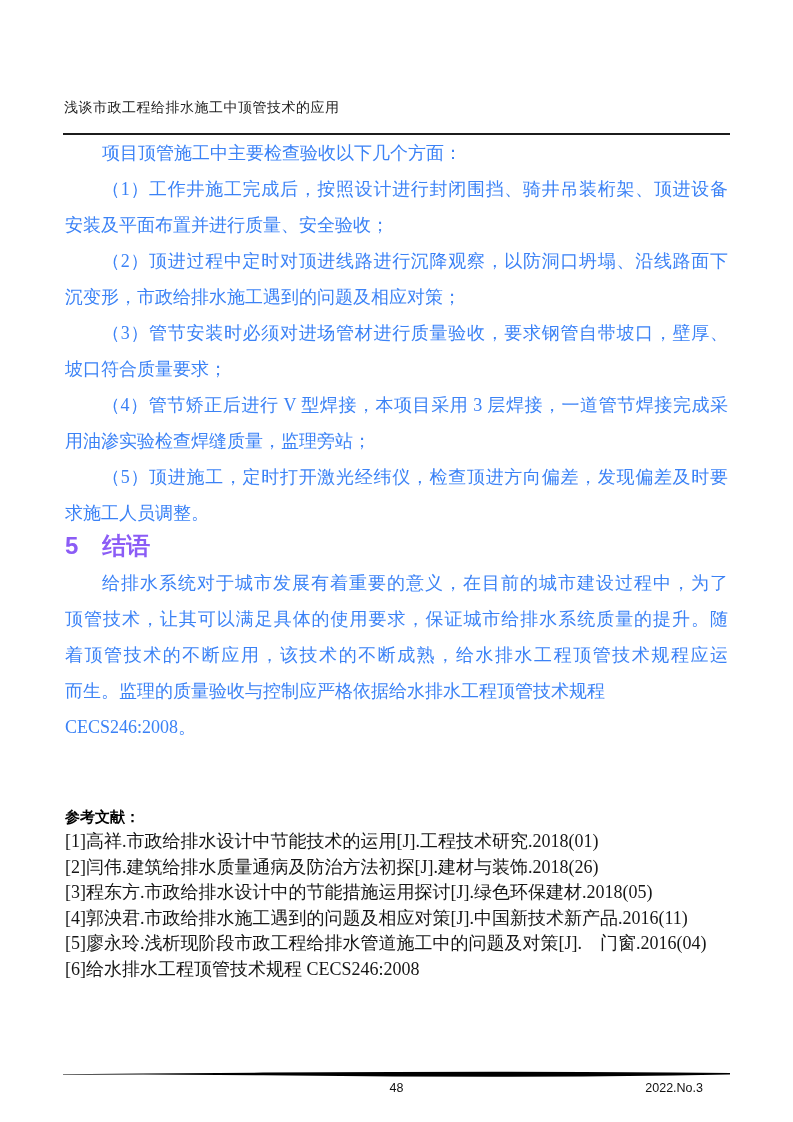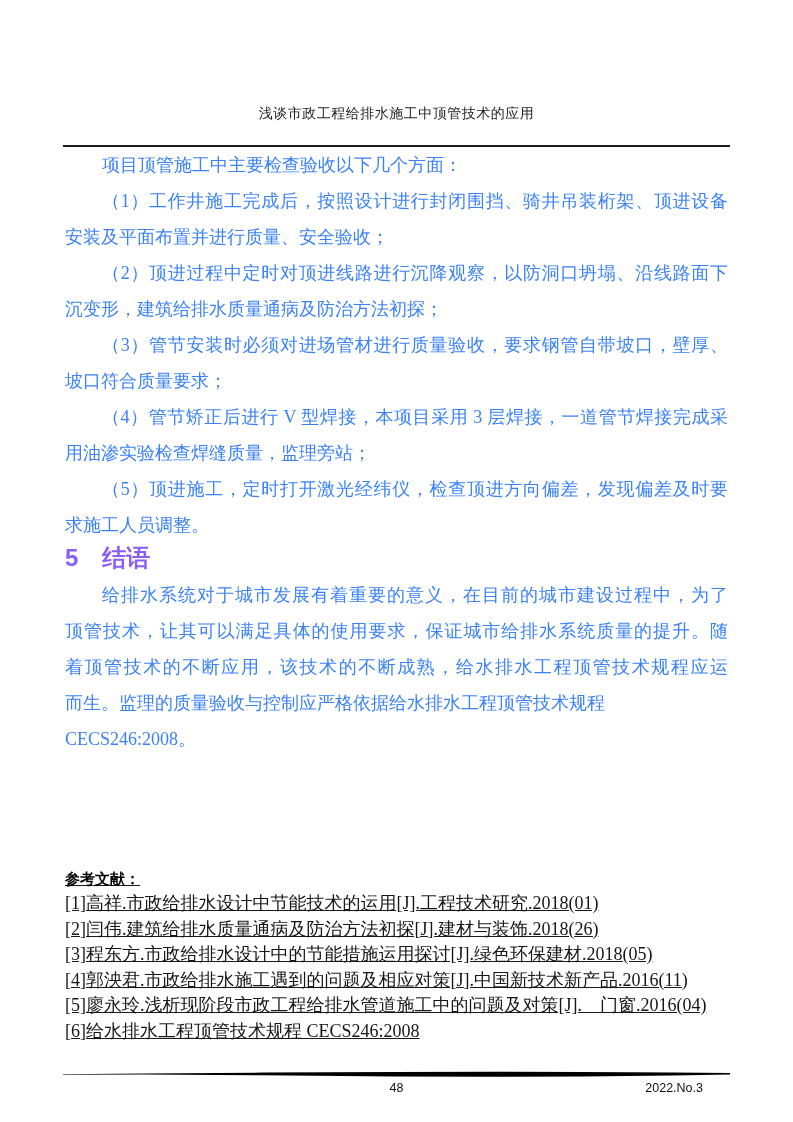--- a/index.html
+++ b/index.html
@@ -7,24 +7,24 @@
     position: relative;
     width: 793px;
     height: 1122px;
     background: #ffffff;
     color: #1a1a1a;
     font-family: "Liberation Serif", "DejaVu Serif", serif;
     overflow: hidden;
   }
   
   .doc-header {
-    margin: 14px 64px;
+    margin: 8px 64px;
     padding-top: 91px;
     padding-bottom: 8px;
-    text-align: center;
+    text-align: left;
   }
   .doc-header .title {
     font-size: 14px;
     letter-spacing: 0.5px;
     color: #1c1c1c;
   }
   .header-rule {
     margin: 0 63px;
     height: 2px;
     background: #1c1c1c;
@@ -48,21 +48,21 @@
     font-family: Liberation Sans, sans-serif;
     font-weight: bold;
     font-size: 24px;
     line-height: 30px;
     height: 30px;
     color: #8b5cf6;
     white-space: pre;
   }
   .conclusion-block { margin-top: 4px; }
   
-  .refs { margin-top: 110px; text-decoration: underline; }
+  .refs { margin-top: 60px; }
   .refs-heading {
     font-family: "Liberation Sans", "DejaVu Sans", sans-serif;
     font-weight: bold;
     font-size: 15px;
     line-height: 24px;
     color: #000;
   }
   .ref-item {
     font-size: 18px;
     line-height: 25.5px;
@@ -106,21 +106,21 @@
   </div>
   <div class="header-rule"></div>
 
   <div class="content">
 
     <div class="body-block">
         <div class="body-line indent">项目顶管施工中主要检查验收以下几个方面：</div>
         <div class="body-line indent fill">（1）工作井施工完成后，按照设计进行封闭围挡、骑井吊装桁架、顶进设备</div>
         <div class="body-line">安装及平面布置并进行质量、安全验收；</div>
         <div class="body-line indent fill">（2）顶进过程中定时对顶进线路进行沉降观察，以防洞口坍塌、沿线路面下</div>
-        <div class="body-line">沉变形，建筑给排水质量通病及防治方法初探；</div>
+        <div class="body-line">沉变形，市政给排水施工遇到的问题及相应对策；</div>
         <div class="body-line indent fill">（3）管节安装时必须对进场管材进行质量验收，要求钢管自带坡口，壁厚、</div>
         <div class="body-line">坡口符合质量要求；</div>
         <div class="body-line indent fill">（4）管节矫正后进行 V 型焊接，本项目采用 3 层焊接，一道管节焊接完成采</div>
         <div class="body-line">用油渗实验检查焊缝质量，监理旁站；</div>
         <div class="body-line indent fill">（5）顶进施工，定时打开激光经纬仪，检查顶进方向偏差，发现偏差及时要</div>
         <div class="body-line">求施工人员调整。</div>
       </div>
 
     <div class="section-heading">5　结语</div>
     <div class="conclusion-block">

